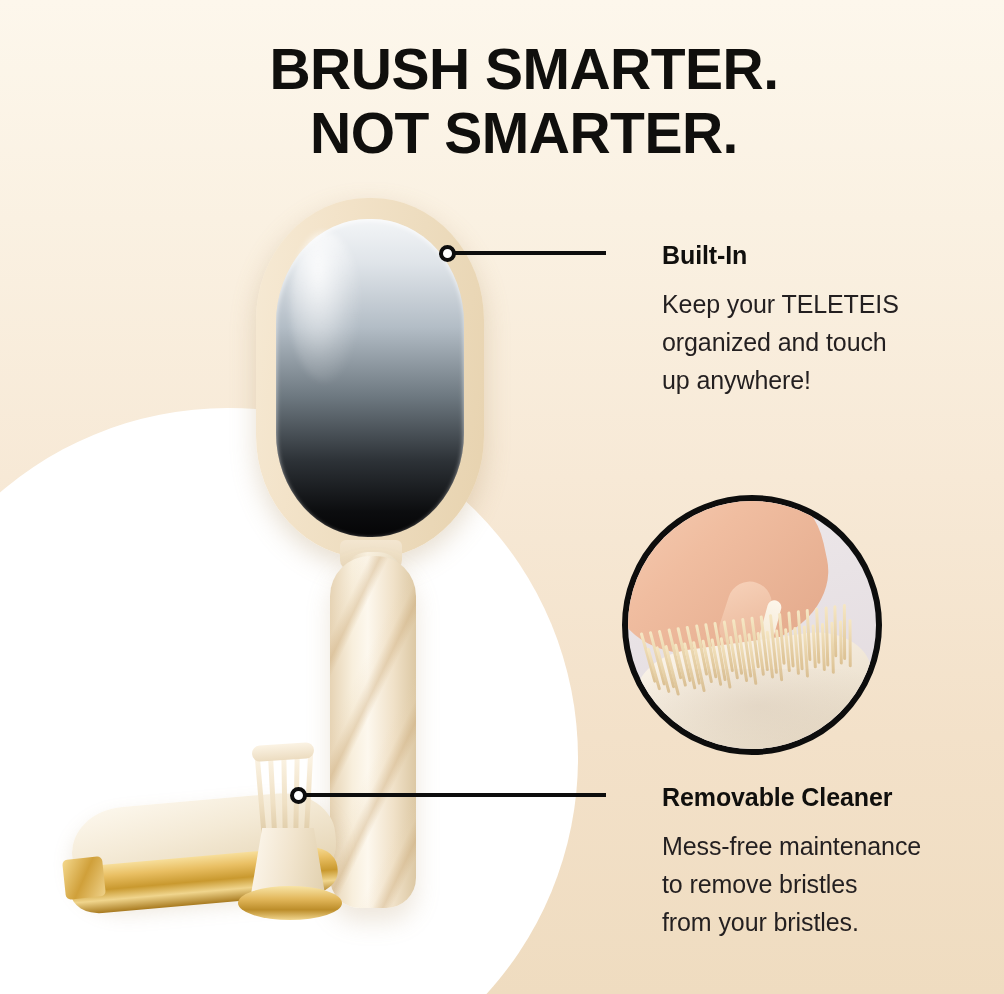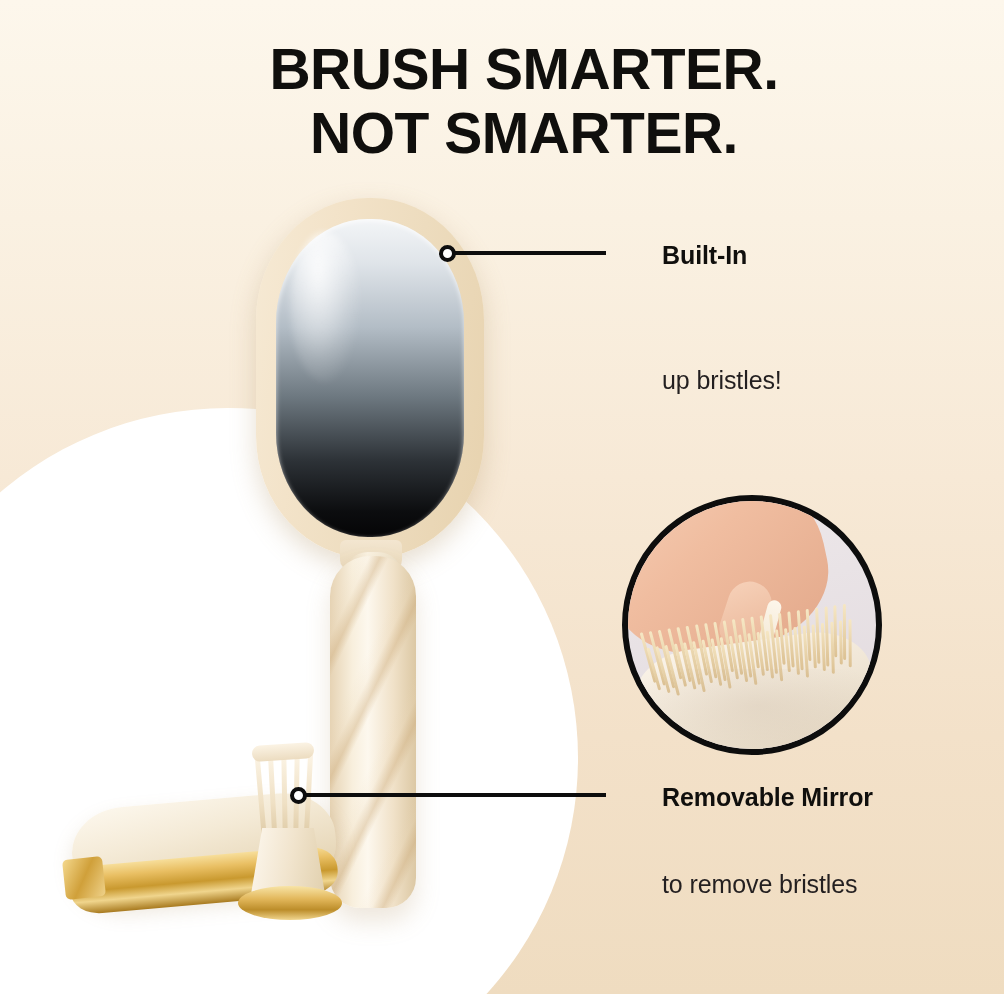--- a/index.html
+++ b/index.html
@@ -367,23 +367,23 @@
   </div>
 
   <div class="callout-dot" style="left:439px; top:245px;"></div>
   <div class="callout-line" style="left:454px; top:251px; width:152px;"></div>
 
   <div class="callout-text" style="left:618px; top:238px;">
     <div class="callout-title">
       <span>Built-In</span><br>
     </div>
     <div class="callout-body">
-      <br>
-      <br>
-      <span>up bristles!</span>
+      <span>Keep your TELETEIS</span><br>
+      <span>organized and touch</span><br>
+      <span>up anywhere!</span>
     </div>
   </div>
 
   <div class="inset">
     <div class="inset-hand"></div>
     <div class="inset-finger"></div>
     <div class="inset-tool"></div>
     <div class="inset-brushpad"></div>
     <div class="inset-bristles">
         <i style="left: 0px; top: 0px; height: 52px; transform: rotate(-7.7deg);"></i>
@@ -433,20 +433,21 @@
         <i style="left: 193px; top: 16px; height: 44px; transform: rotate(7deg);"></i>
         <i style="left: 202px; top: 16px; height: 48px; transform: rotate(7.7deg);"></i>
       </div>
     <div class="inset-shadow"></div>
   </div>
 
   <div class="callout-dot" style="left:290px; top:787px;"></div>
   <div class="callout-line" style="left:305px; top:793px; width:301px;"></div>
 
   <div class="callout-text" style="left:618px; top:780px;">
-    <div class="callout-title">Removable Mirror</div>
+    <div class="callout-title">Removable Cleaner</div>
     <div class="callout-body">
-      <br>
+      <span>Mess-free maintenance</span><br>
       <span>to remove bristles</span><br>
+      <span>from your bristles.</span>
     </div>
   </div>
 
 </div>
 
 </body></html>

